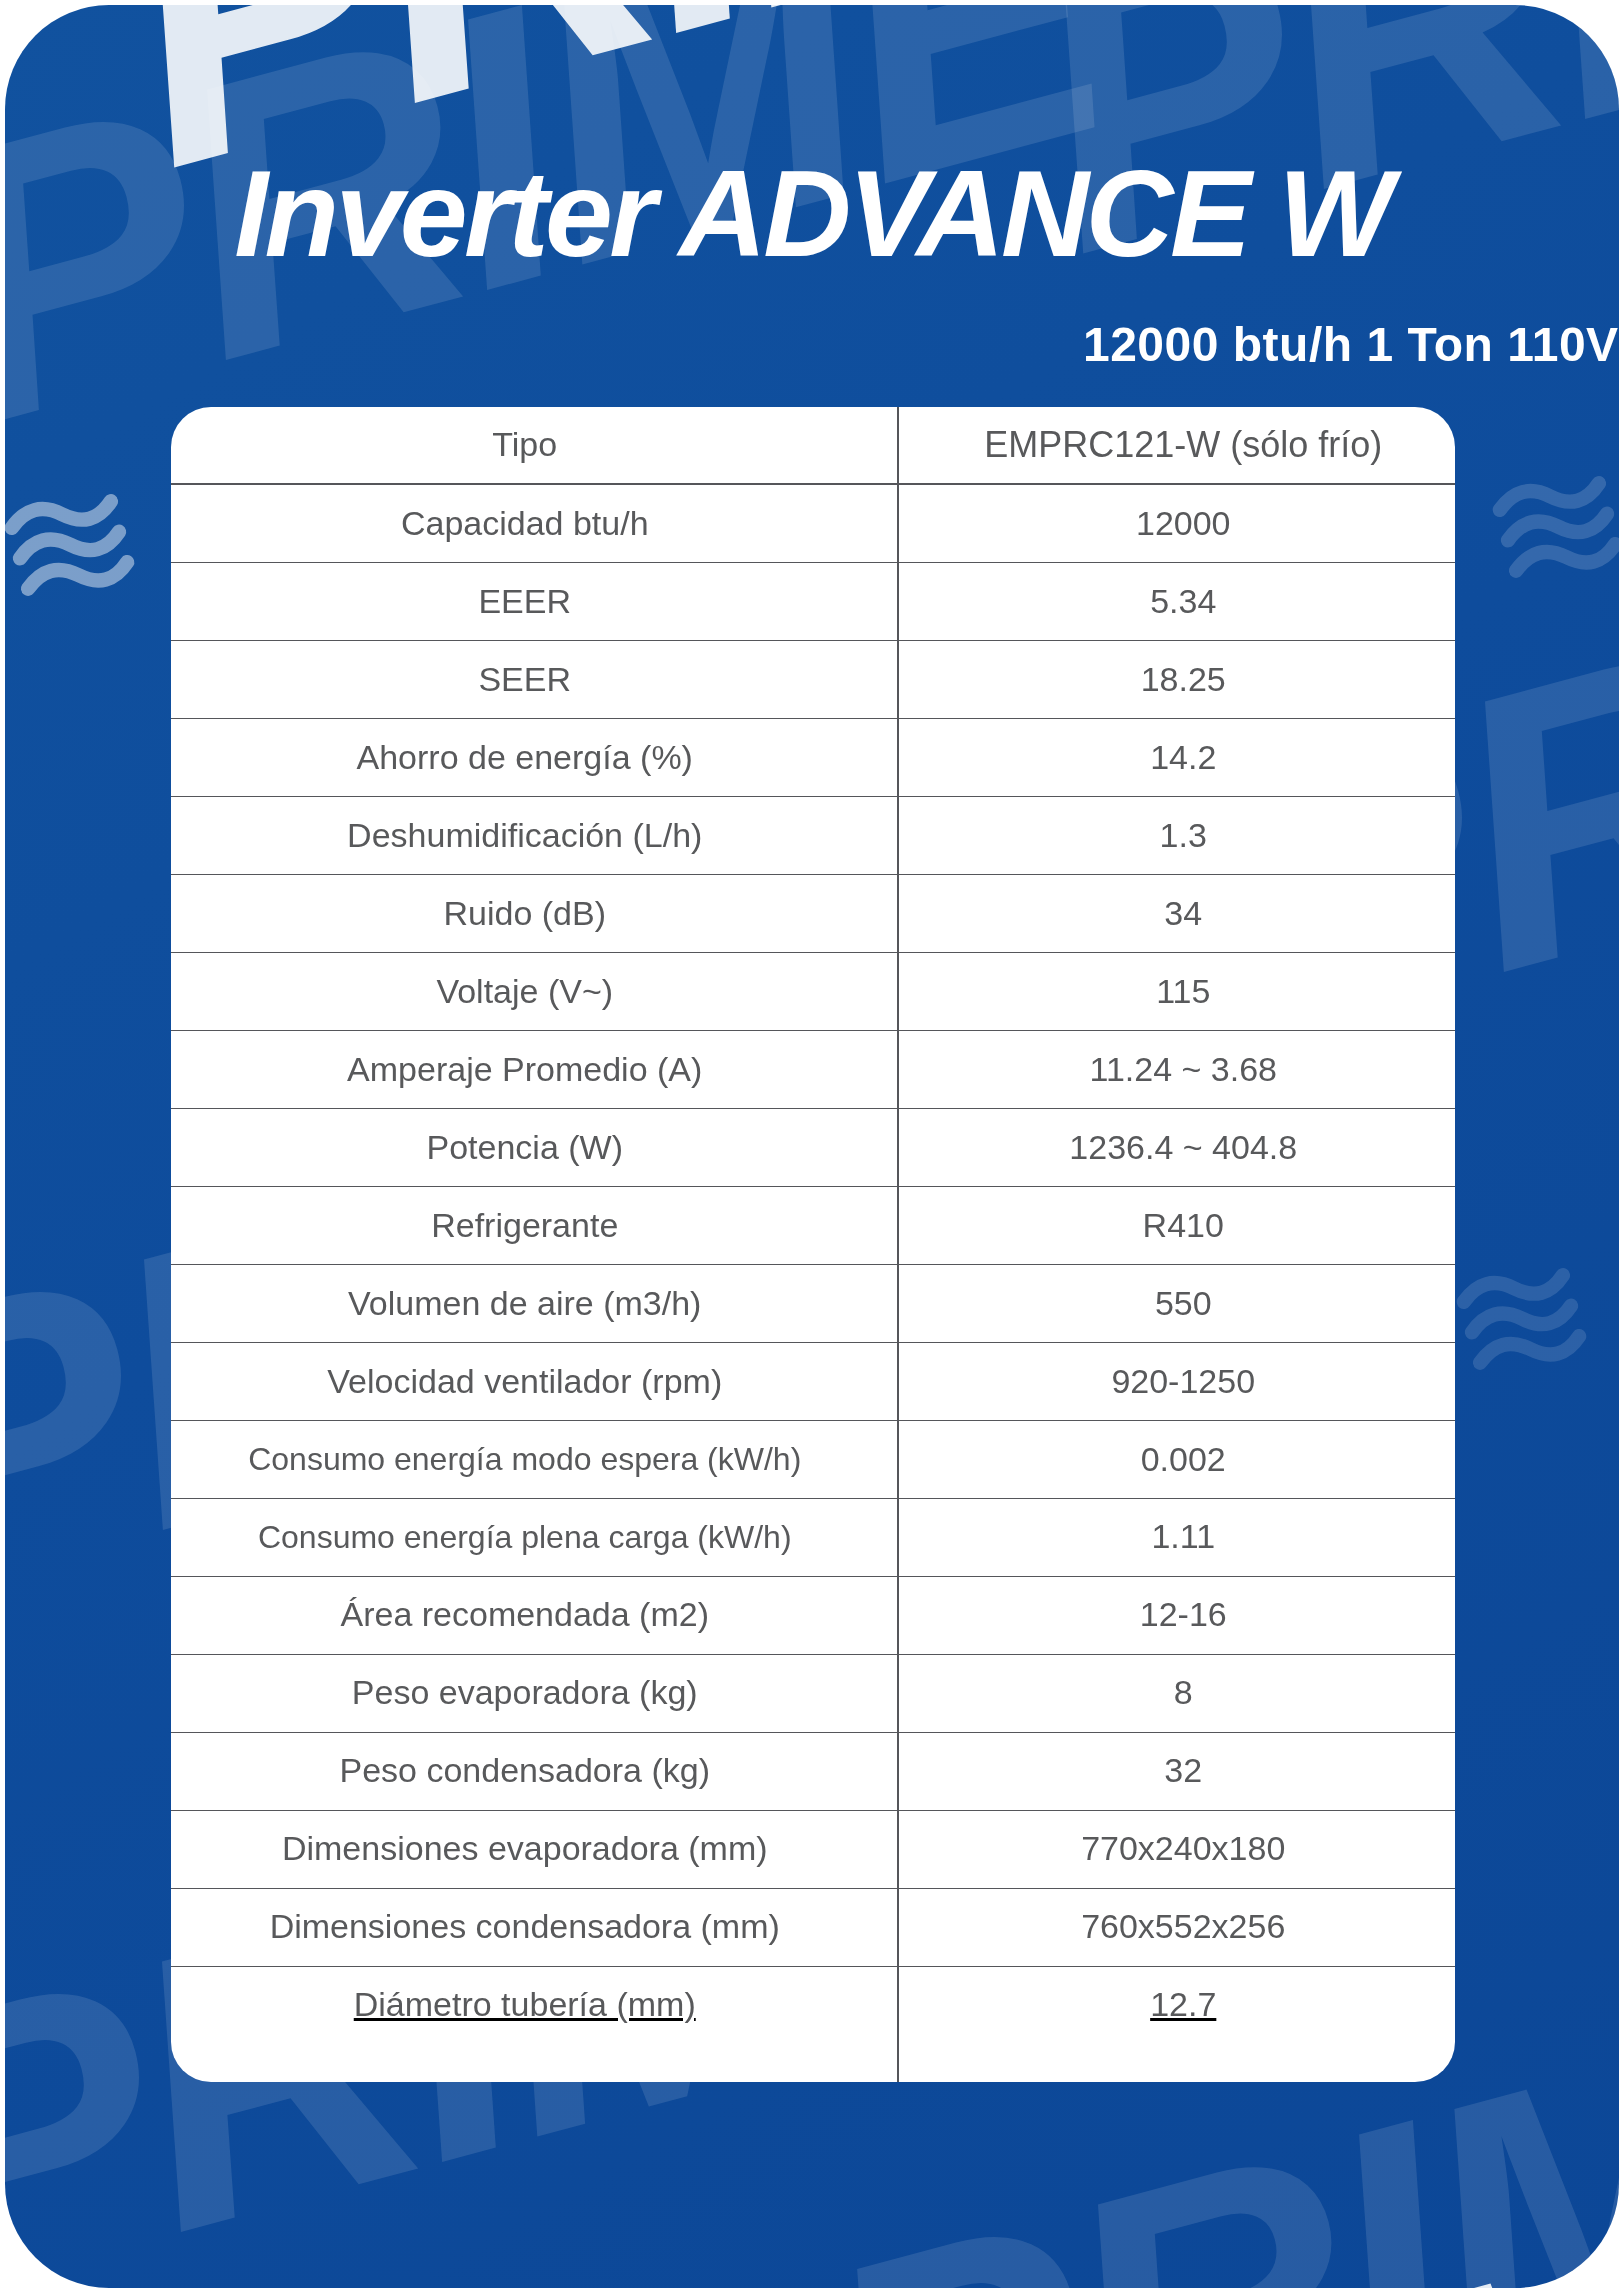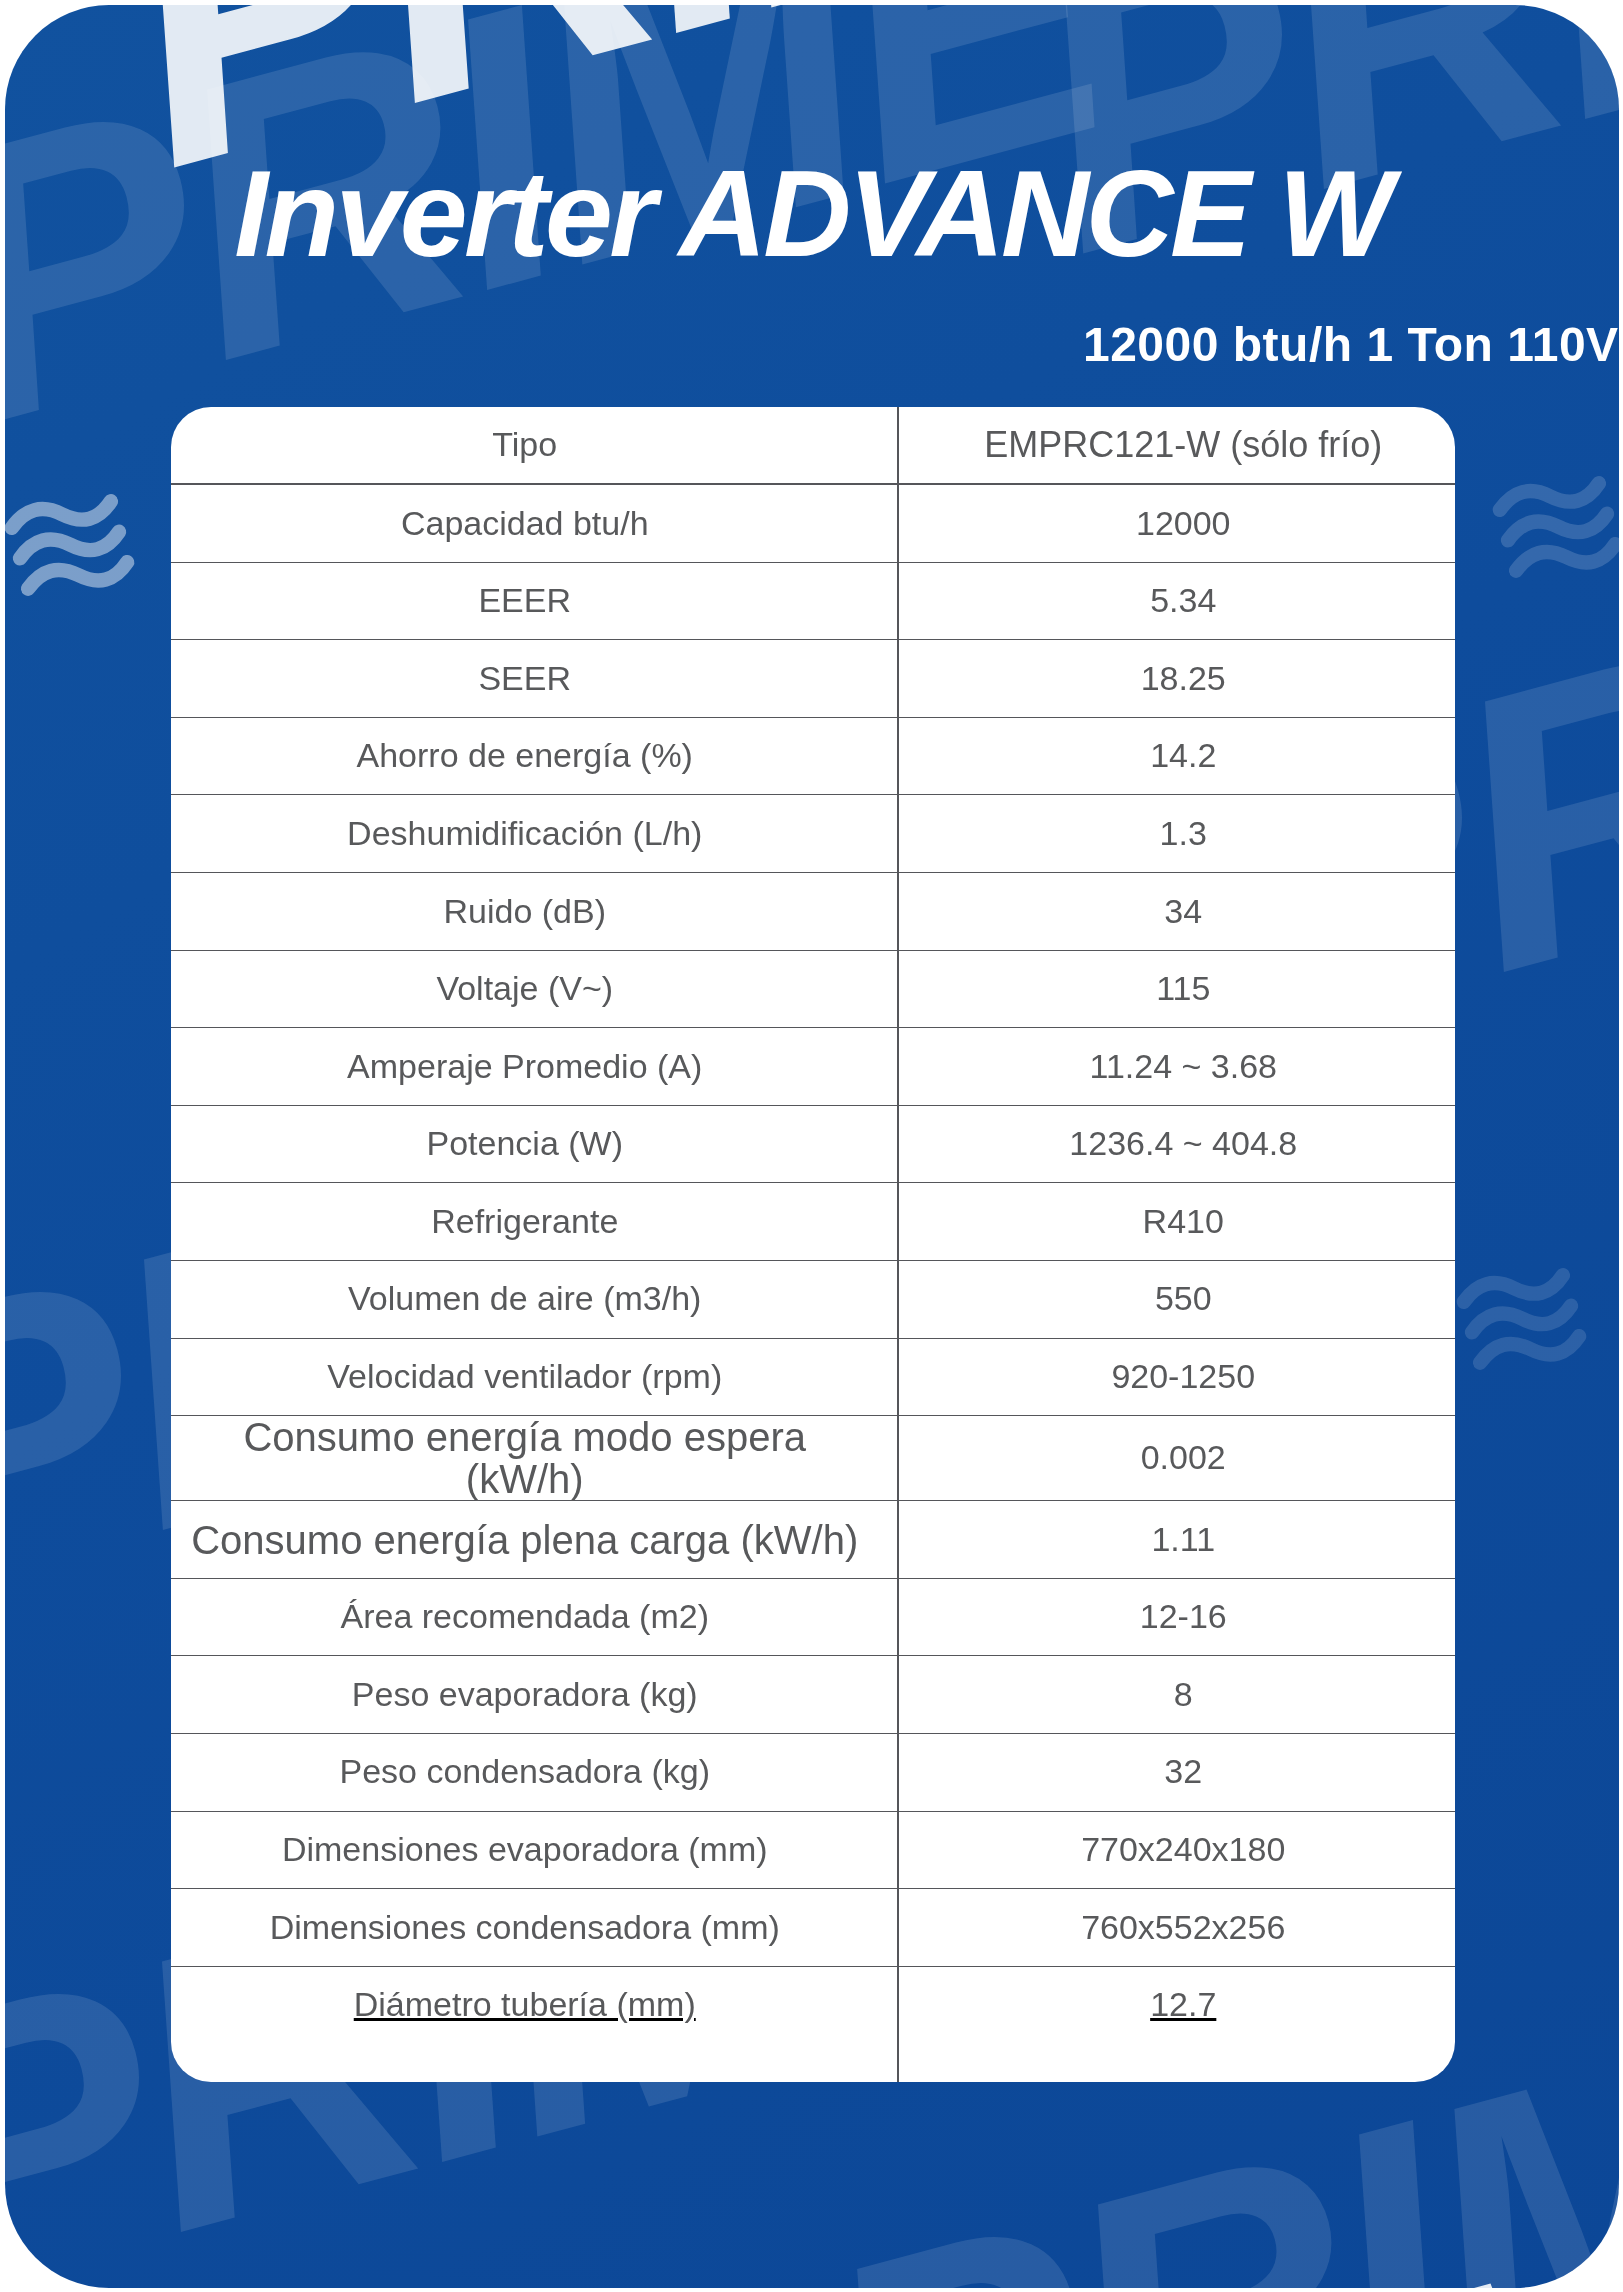--- a/index.html
+++ b/index.html
@@ -56,21 +56,21 @@
   .spec-row{flex:1;display:flex;border-bottom:1.8px solid #55565a;}
   .spec-row.first{border-bottom-width:2.7px;}
   .spec-row.last{border-bottom:none;text-decoration:underline;}
   .cell{
     display:flex;align-items:center;justify-content:center;
     text-align:center;color:#58595b;font-size:34px;line-height:1.05;
     padding:0 16px;box-sizing:border-box;
   }
   .cell.label{width:56.5%;}
   .cell.value{width:43.5%;margin-left:33px;}
-  .cell.small{font-size:40px;}
+  .cell.small{font-size:32px;}
   .cell.vsmall{font-size:36px;}
 </style>
 </head>
 <body>
 
 <div class="page">
   <div class="panel">
 
     <div class="wm white" style="left:108px;top:-311px;">PRIME</div>
     <div class="wm blue" style="left:-81px;top:-54px;">PRIME</div>

